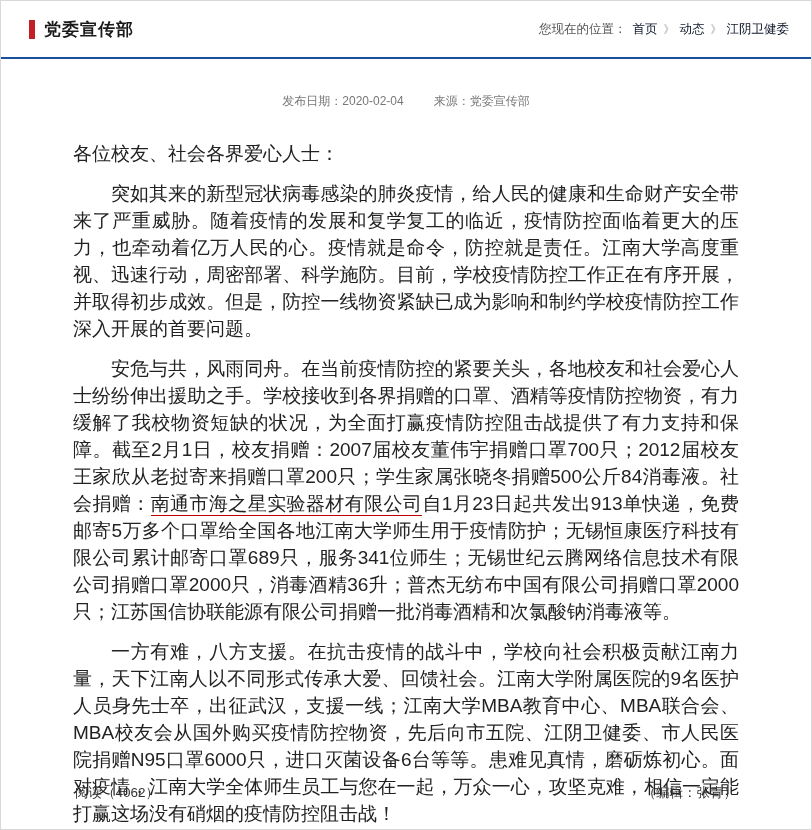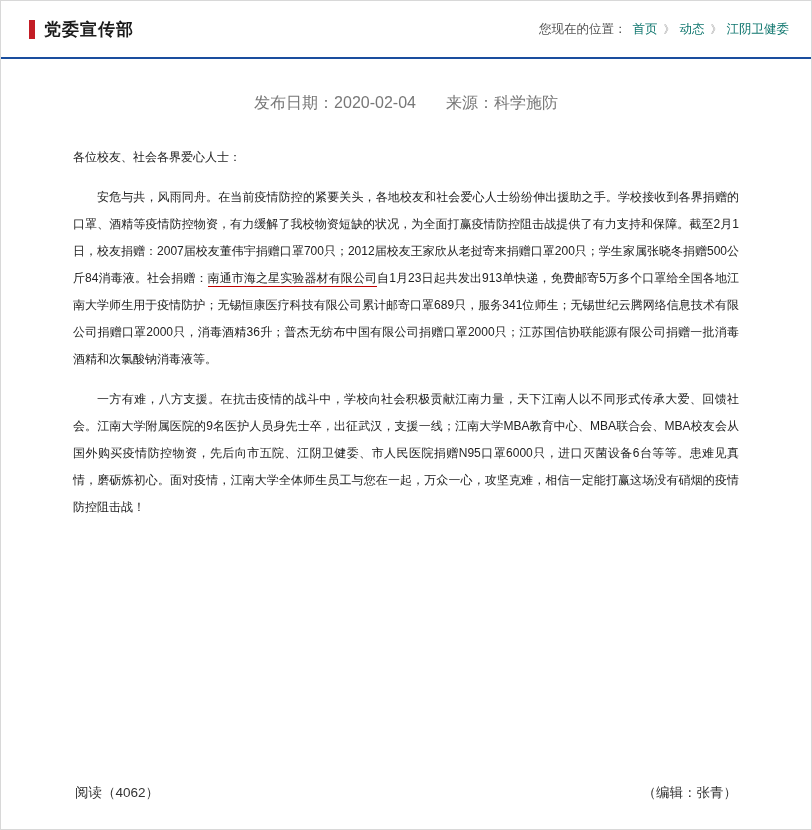--- a/index.html
+++ b/index.html
@@ -60,52 +60,52 @@
   }
   .breadcrumb .crumb-label {
     color: #555555;
   }
   .breadcrumb .crumb-sep {
     color: #999999;
     font-size: 11px;
     letter-spacing: -1px;
   }
   .breadcrumb .crumb-link {
-    color: #0f766e;
+    color: #0f172a;
     text-decoration: none;
   }
 
   
   .article {
     padding: 34px 56px 0 56px;
     box-sizing: border-box;
   }
   .article-title {
     text-align: center;
     font-size: 24px;
     font-weight: bold;
     color: #1a4e9e;
     letter-spacing: 1px;
     line-height: 34px;
     margin: 0 0 26px 0;
   }
   .meta {
     text-align: center;
-    font-size: 16px;
+    font-size: 12px;
     color: #777777;
     margin-bottom: 30px;
     display: flex;
     justify-content: center;
     gap: 30px;
   }
   .body-wrap {
     padding: 0 16px;
   }
   .para {
-    font-size: 12px;
+    font-size: 19px;
     line-height: 27px;
     color: #222222;
     text-align: justify;
     margin: 0 0 13px 0;
     text-indent: 2em;
   }
   .para.no-indent {
     text-indent: 0;
   }
   .underline-red {
@@ -144,25 +144,26 @@
       <span class="crumb-sep">》</span>
       <a class="crumb-link" href="#">动态</a>
       <span class="crumb-sep">》</span>
       <a class="crumb-link" href="#">江阴卫健委</a>
     </div>
   </div>
 
   <div class="article">
     <div class="meta">
       <span>发布日期：2020-02-04</span>
-      <span>来源：科学施防</span>
+      <span>来源：党委宣传部</span>
     </div>
 
     <div class="body-wrap">
       <p class="para no-indent">各位校友、社会各界爱心人士：</p>
+      <p class="para">突如其来的新型冠状病毒感染的肺炎疫情，给人民的健康和生命财产安全带来了严重威胁。随着疫情的发展和复学复工的临近，疫情防控面临着更大的压力，也牵动着亿万人民的心。疫情就是命令，防控就是责任。江南大学高度重视、迅速行动，周密部署、科学施防。目前，学校疫情防控工作正在有序开展，并取得初步成效。但是，防控一线物资紧缺已成为影响和制约学校疫情防控工作深入开展的首要问题。</p>
       <p class="para">
         <span>安危与共，风雨同舟。在当前疫情防控的紧要关头，各地校友和社会爱心人士纷纷伸出援助之手。学校接收到各界捐赠的口罩、酒精等疫情防控物资，有力缓解了我校物资短缺的状况，为全面打赢疫情防控阻击战提供了有力支持和保障。截至2月1日，校友捐赠：2007届校友董伟宇捐赠口罩700只；2012届校友王家欣从老挝寄来捐赠口罩200只；学生家属张晓冬捐赠500公斤84消毒液。社会捐赠：</span><span class="underline-red">南通市海之星实验器材有限公司</span><span>自1月23日起共发出913单快递，免费邮寄5万多个口罩给全国各地江南大学师生用于疫情防护；无锡恒康医疗科技有限公司累计邮寄口罩689只，服务341位师生；无锡世纪云腾网络信息技术有限公司捐赠口罩2000只，消毒酒精36升；普杰无纺布中国有限公司捐赠口罩2000只；江苏国信协联能源有限公司捐赠一批消毒酒精和次氯酸钠消毒液等。</span>
       </p>
       <p class="para">一方有难，八方支援。在抗击疫情的战斗中，学校向社会积极贡献江南力量，天下江南人以不同形式传承大爱、回馈社会。江南大学附属医院的9名医护人员身先士卒，出征武汉，支援一线；江南大学MBA教育中心、MBA联合会、MBA校友会从国外购买疫情防控物资，先后向市五院、江阴卫健委、市人民医院捐赠N95口罩6000只，进口灭菌设备6台等等。患难见真情，磨砺炼初心。面对疫情，江南大学全体师生员工与您在一起，万众一心，攻坚克难，相信一定能打赢这场没有硝烟的疫情防控阻击战！</p>
 
     </div>
   </div>
 
   <div class="footer">
     <span>阅读（4062）</span>

